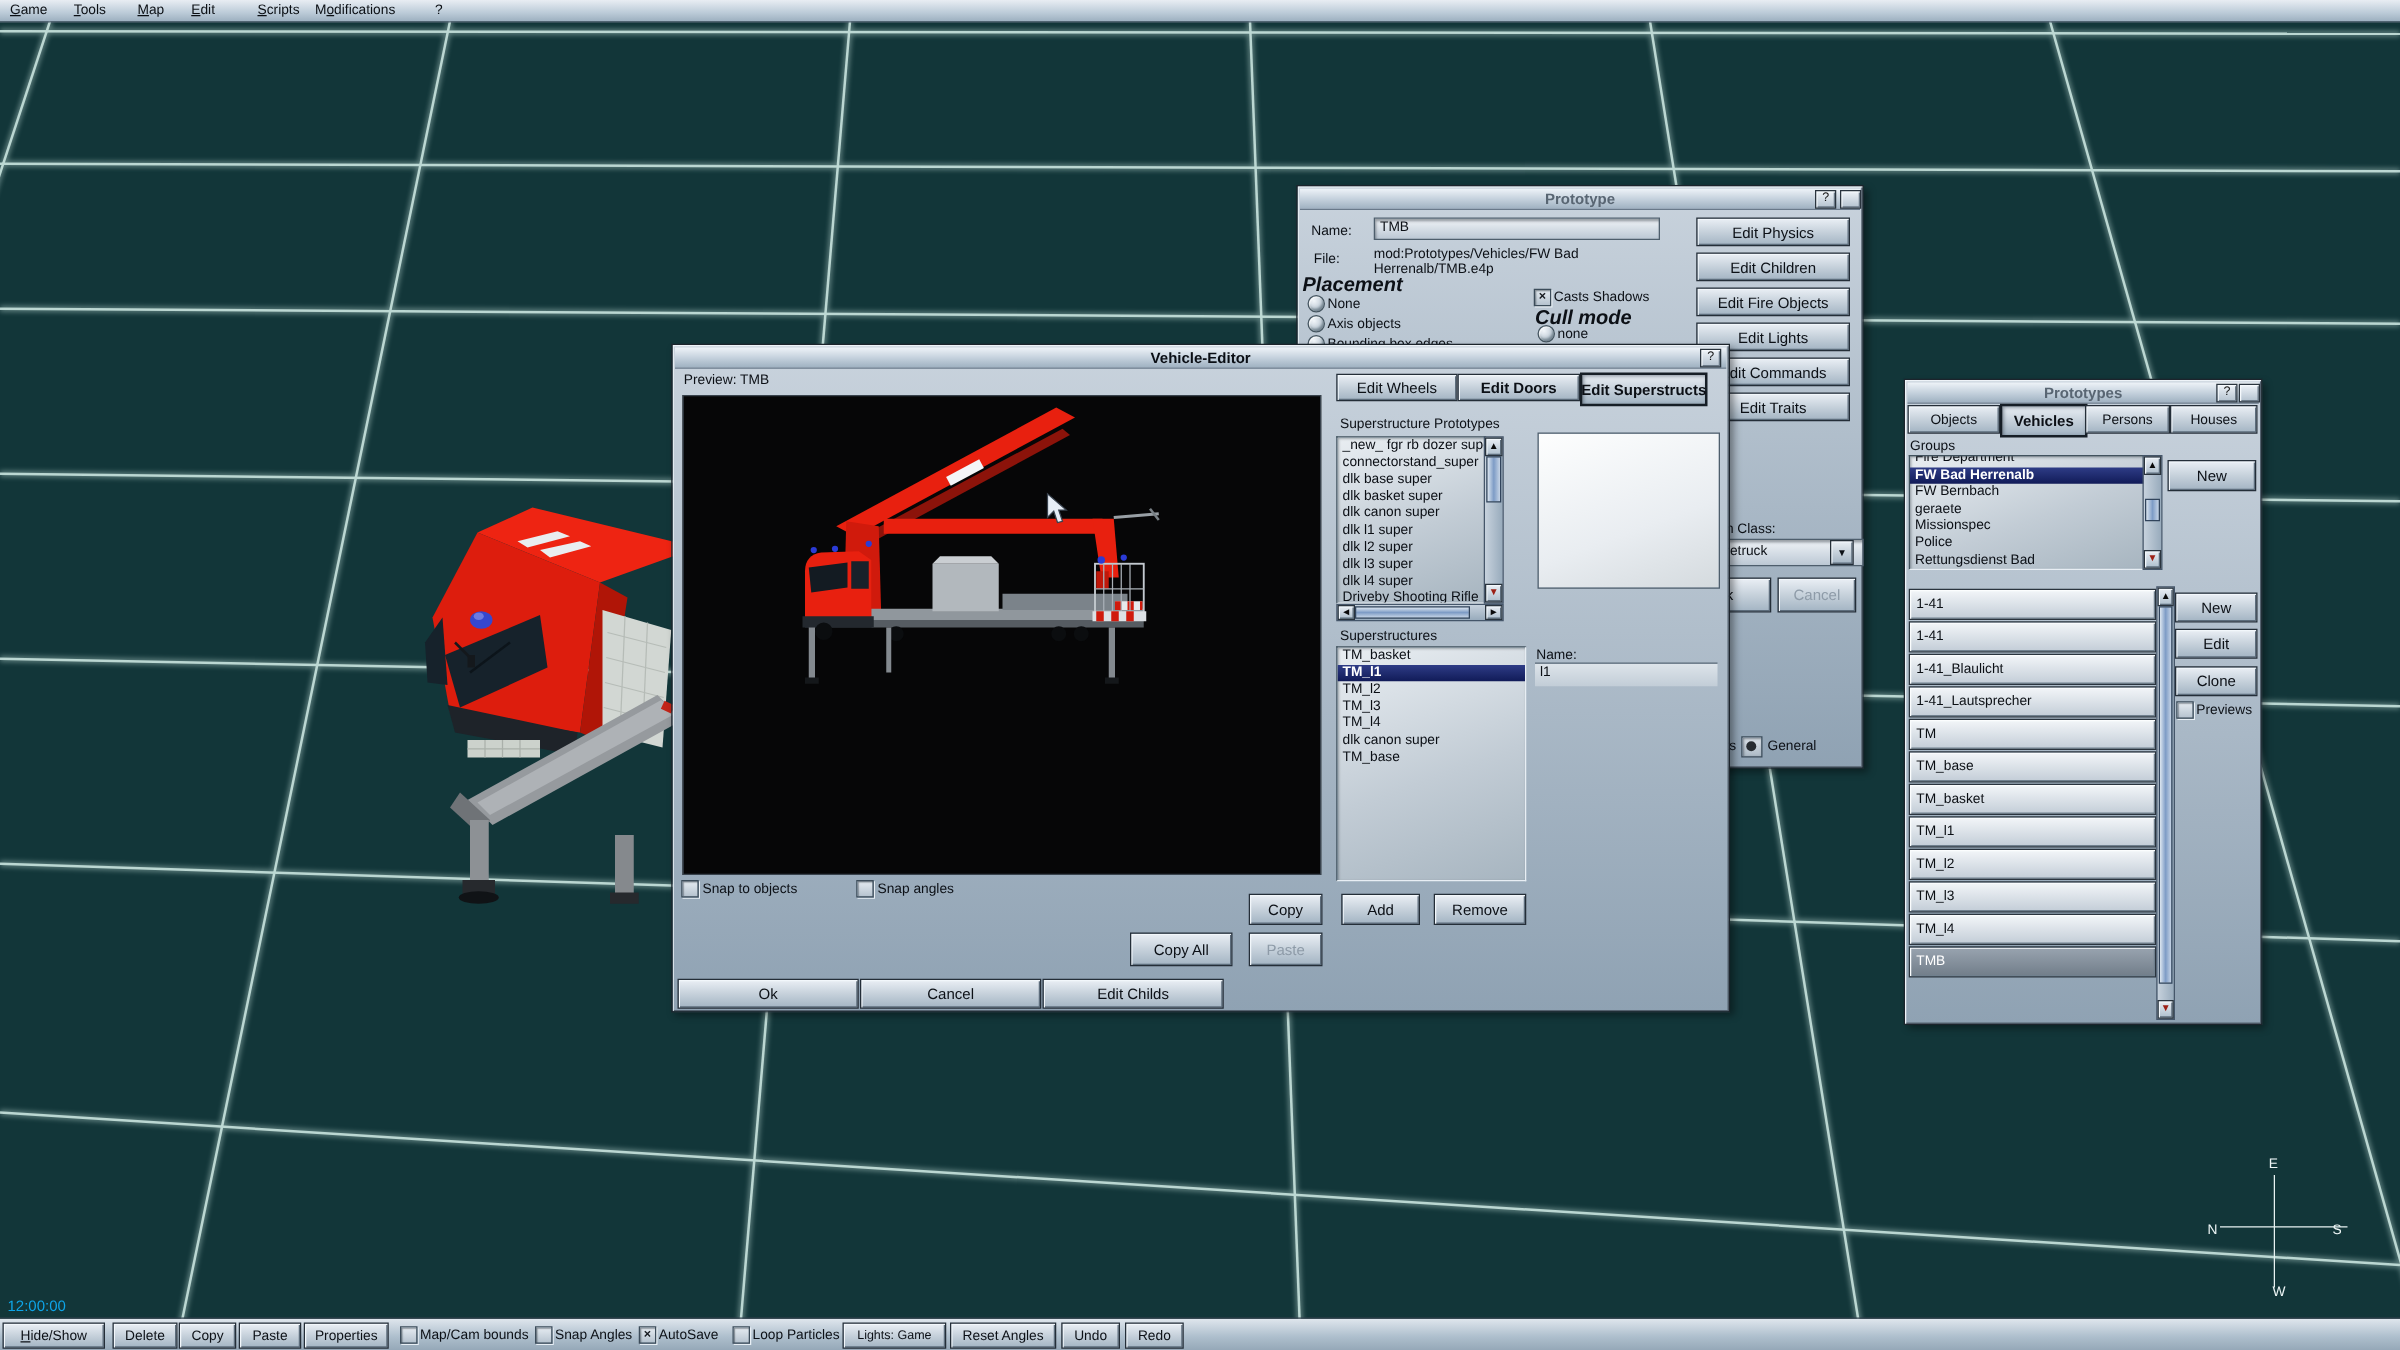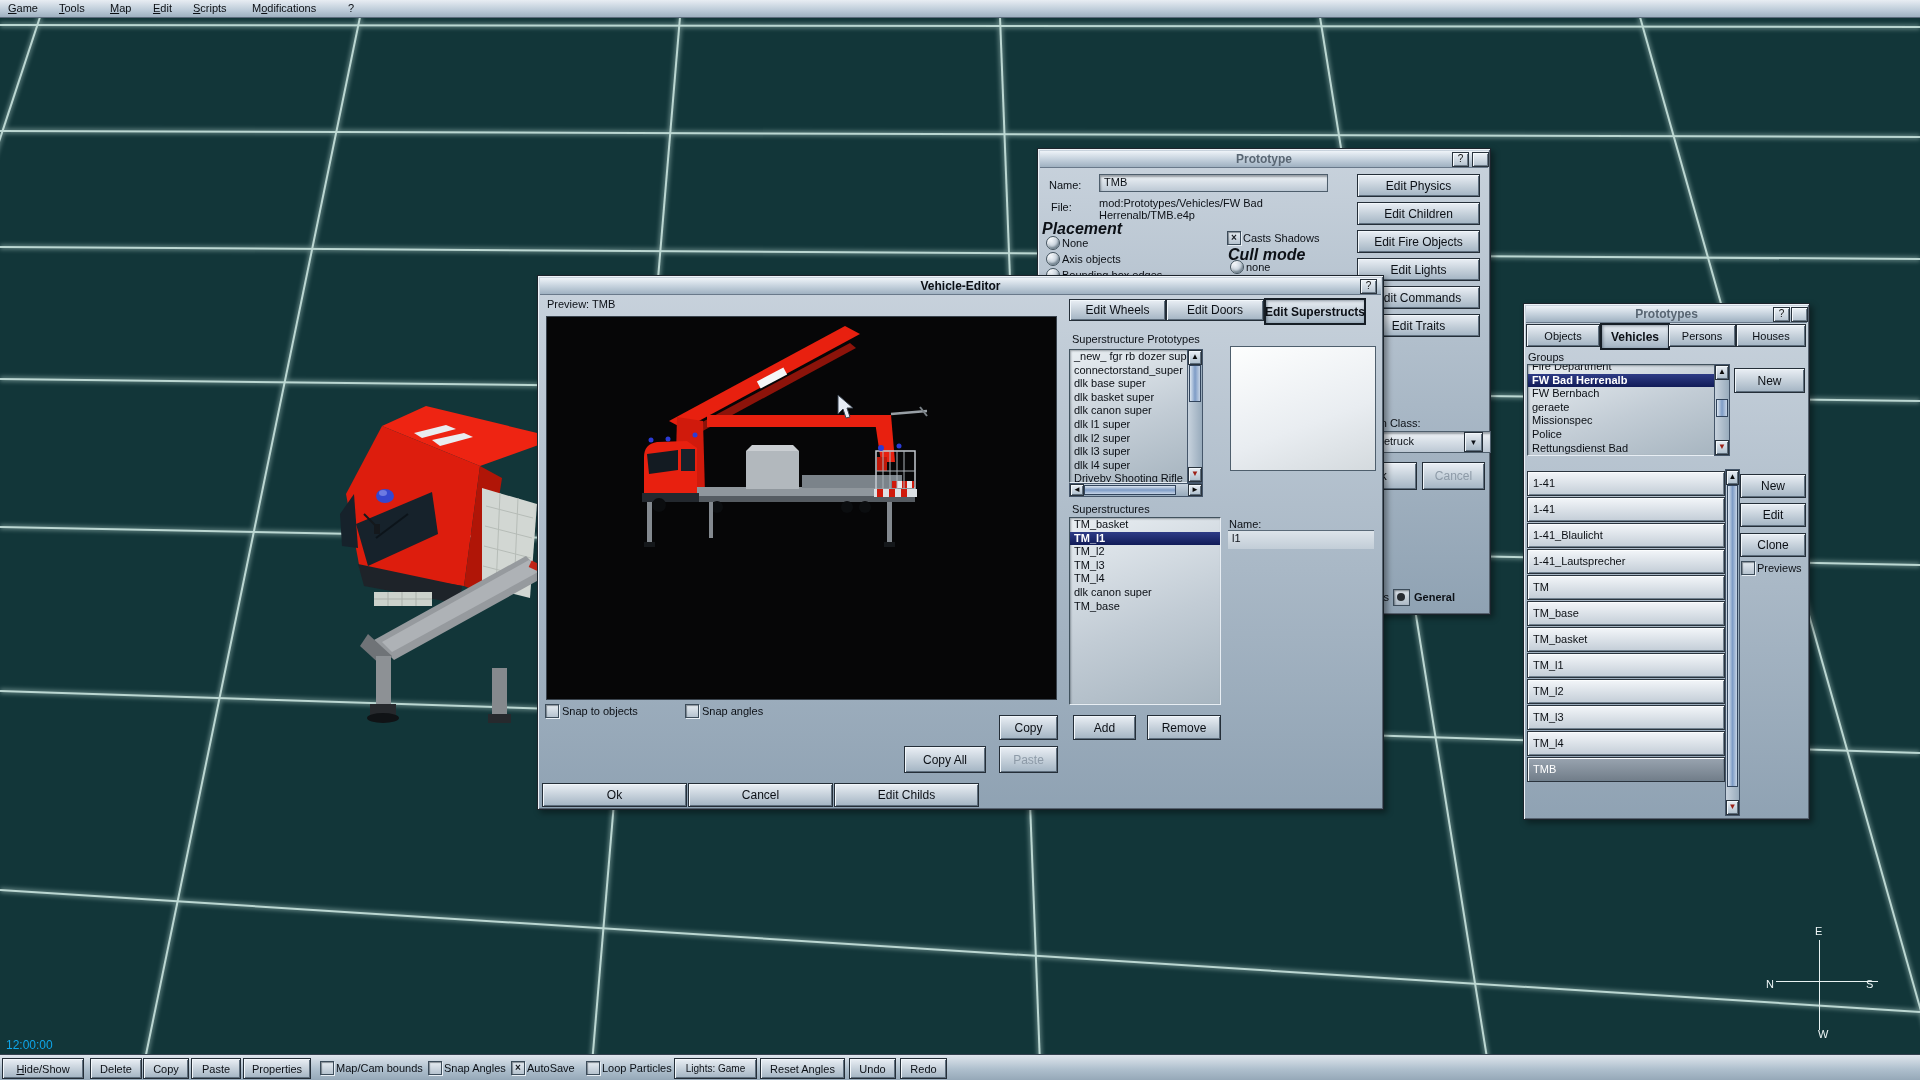--- a/index.html
+++ b/index.html
@@ -168,21 +168,21 @@
   <div class="comp" style="left:1818px;top:1028px;">W</div>
 
   <div id="time">12:00:00</div>
 
   <div id="menubar">
       <div id="menu-items">
         <div class="mi" style="left: 8px;"><u>G</u>ame</div>
         <div class="mi" style="left: 59px;"><u>T</u>ools</div>
         <div class="mi" style="left: 110px;"><u>M</u>ap</div>
         <div class="mi" style="left: 153px;"><u>E</u>dit</div>
-        <div class="mi" style="left: 193px;"><u>S</u>cripts</div>
+        <div class="mi" style="left: 206px;"><u>S</u>cripts</div>
         <div class="mi" style="left: 252px;">M<u>o</u>difications</div>
         <div class="mi" style="left: 348px;">?</div>
       </div>
     </div>
 
   <div class="win" style="left:1037px;top:148px;width:452px;height:465px;z-index:10;">
     <div class="tbar">
         <span>Prototype</span>
       </div>
     <div class="winbtn" style="left:414px;top:3px;">?</div>
@@ -219,21 +219,21 @@
     <div class="label" style="left:325px;top:268px;">Main Class:</div>
     <div class="field" style="left:256px;top:282px;width:187px;height:18px;text-align:center;line-height:17px;">
       <span>Firetruck</span>
     </div>
     <div class="btn" style="left:426px;top:283px;width:17px;height:18px;font-size:8px;">▼</div>
     <div class="btn" style="left:303px;top:313px;width:74px;height:26px;">Ok</div>
     <div class="btn dis" style="left:384px;top:313px;width:61px;height:26px;">Cancel</div>
 
     <div class="label" style="left:305px;top:442px;width:46px;text-align:right;">Lights</div>
     <div class="sqradio" style="left:355px;top:440px;"></div>
-    <div class="label" style="left:376px;top:442px;font-weight:bold;">General</div>
+    <div class="label" style="left:376px;top:442px;">General</div>
   </div>
 
   <div class="win" style="left:537px;top:275px;width:845px;height:533px;z-index:20;">
     <div class="tbar focus">
         <span>Vehicle-Editor</span>
       </div>
     <div class="winbtn" style="left:822px;top:3px;">?</div>
 
     <div class="label" style="left:9px;top:22px;">Preview: TMB</div>
     <div id="preview-box">
@@ -287,21 +287,21 @@
         <rect x="162" y="185" width="4" height="36" fill="#83898f"></rect>
         <rect x="340" y="185" width="5" height="42" fill="#83898f"></rect>
         <rect x="337" y="225" width="11" height="5" fill="#14171a"></rect>
         <g>
             <polygon points="291,78 291,97 296,92 299,101 303,100 300,91 306,91" fill="#e6edf6" stroke="#39434f" stroke-width="1"></polygon>
           </g>
       </svg>
     </div>
 
     <div class="btn" style="left:531px;top:23px;width:95px;height:20px;">Edit Wheels</div>
-    <div class="btn" style="left:628px;top:23px;width:96px;height:20px;">Edit Doors</div>
+    <div class="btn" style="left:628px;top:23px;width:96px;height:20px;font-weight:bold;">Edit Doors</div>
     <div class="btn active" style="left:726px;top:22px;width:98px;height: twenty23px;height:23px;font-size:12px;">Edit Superstructs</div>
 
     <div class="label" style="left:534px;top:57px;">Superstructure Prototypes</div>
     <div class="listbox" id="ssp-list" style="left:531px;top:73px;width:118px;height:132px;">
         <div class="lrow">_new_ fgr rb dozer super</div>
         <div class="lrow">connectorstand_super</div>
         <div class="lrow">dlk base super</div>
         <div class="lrow">dlk basket super</div>
         <div class="lrow">dlk canon super</div>
         <div class="lrow">dlk l1 super</div>

